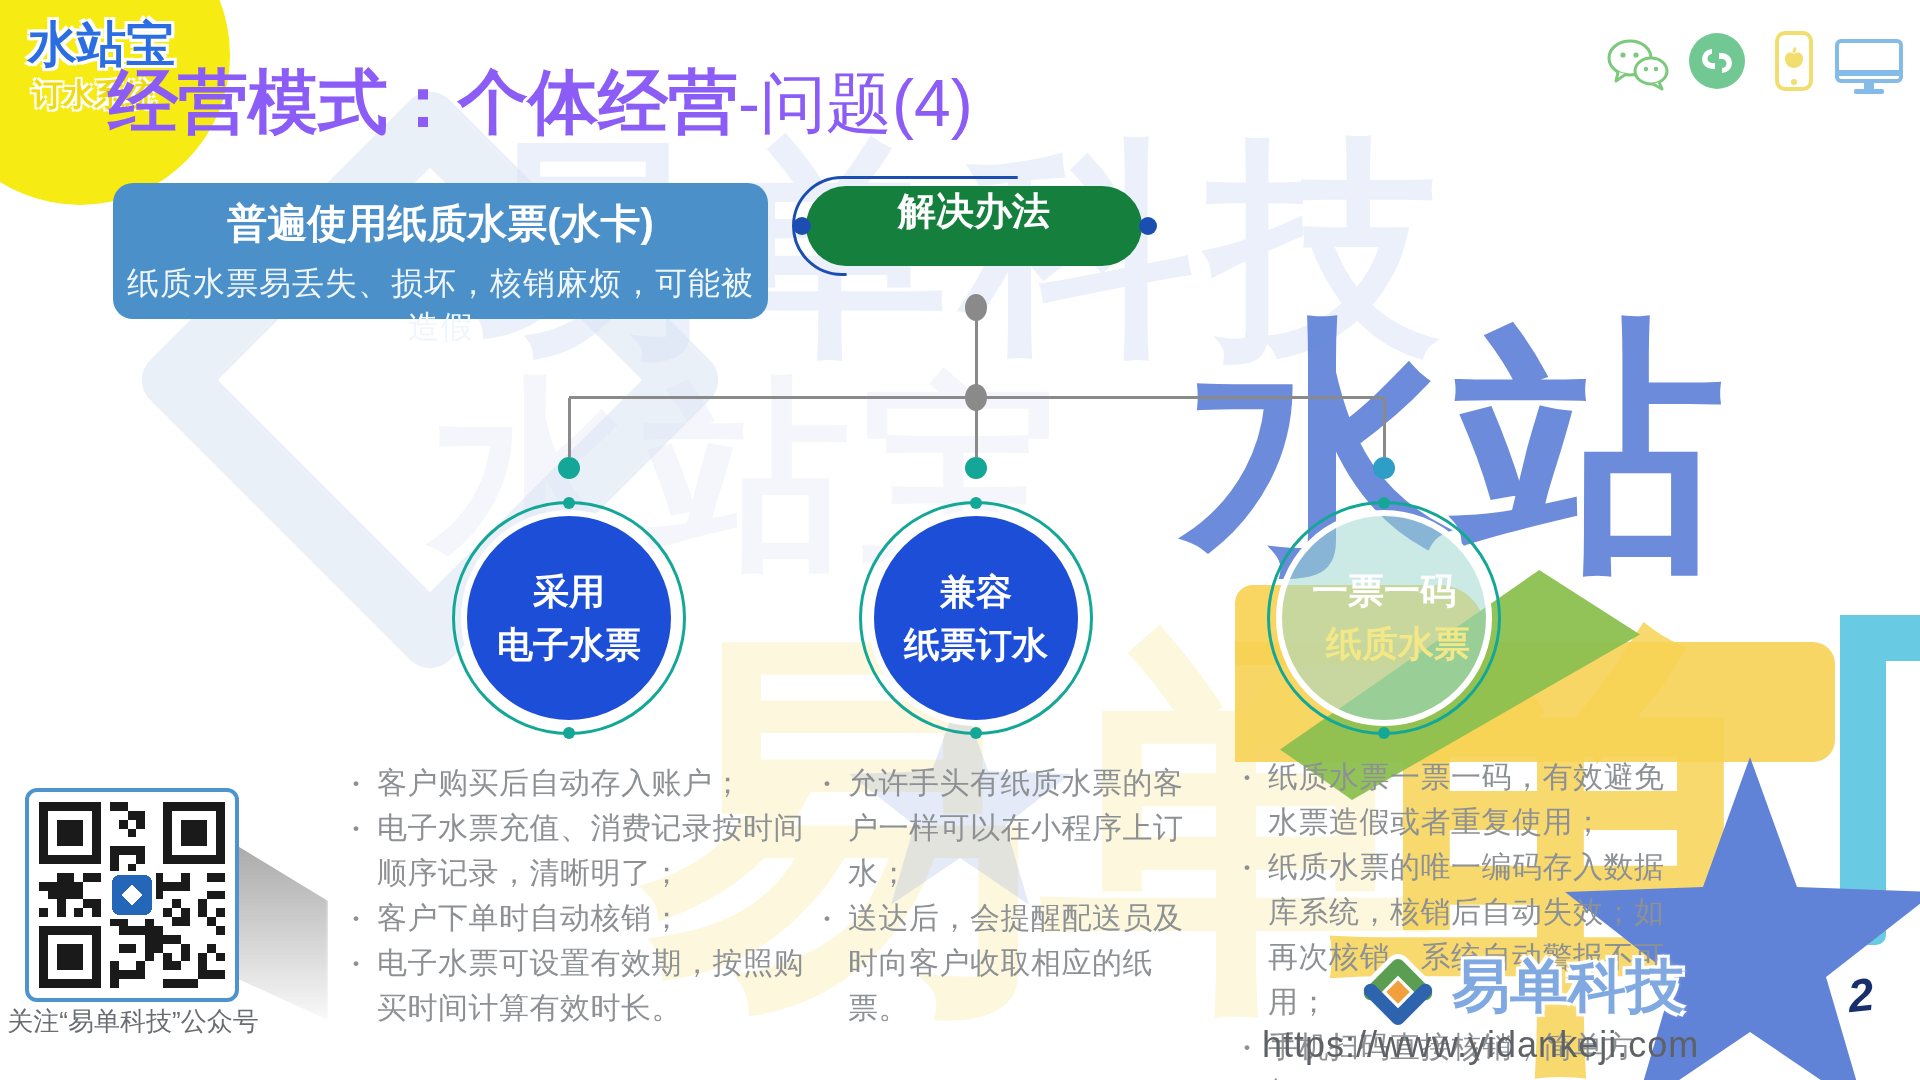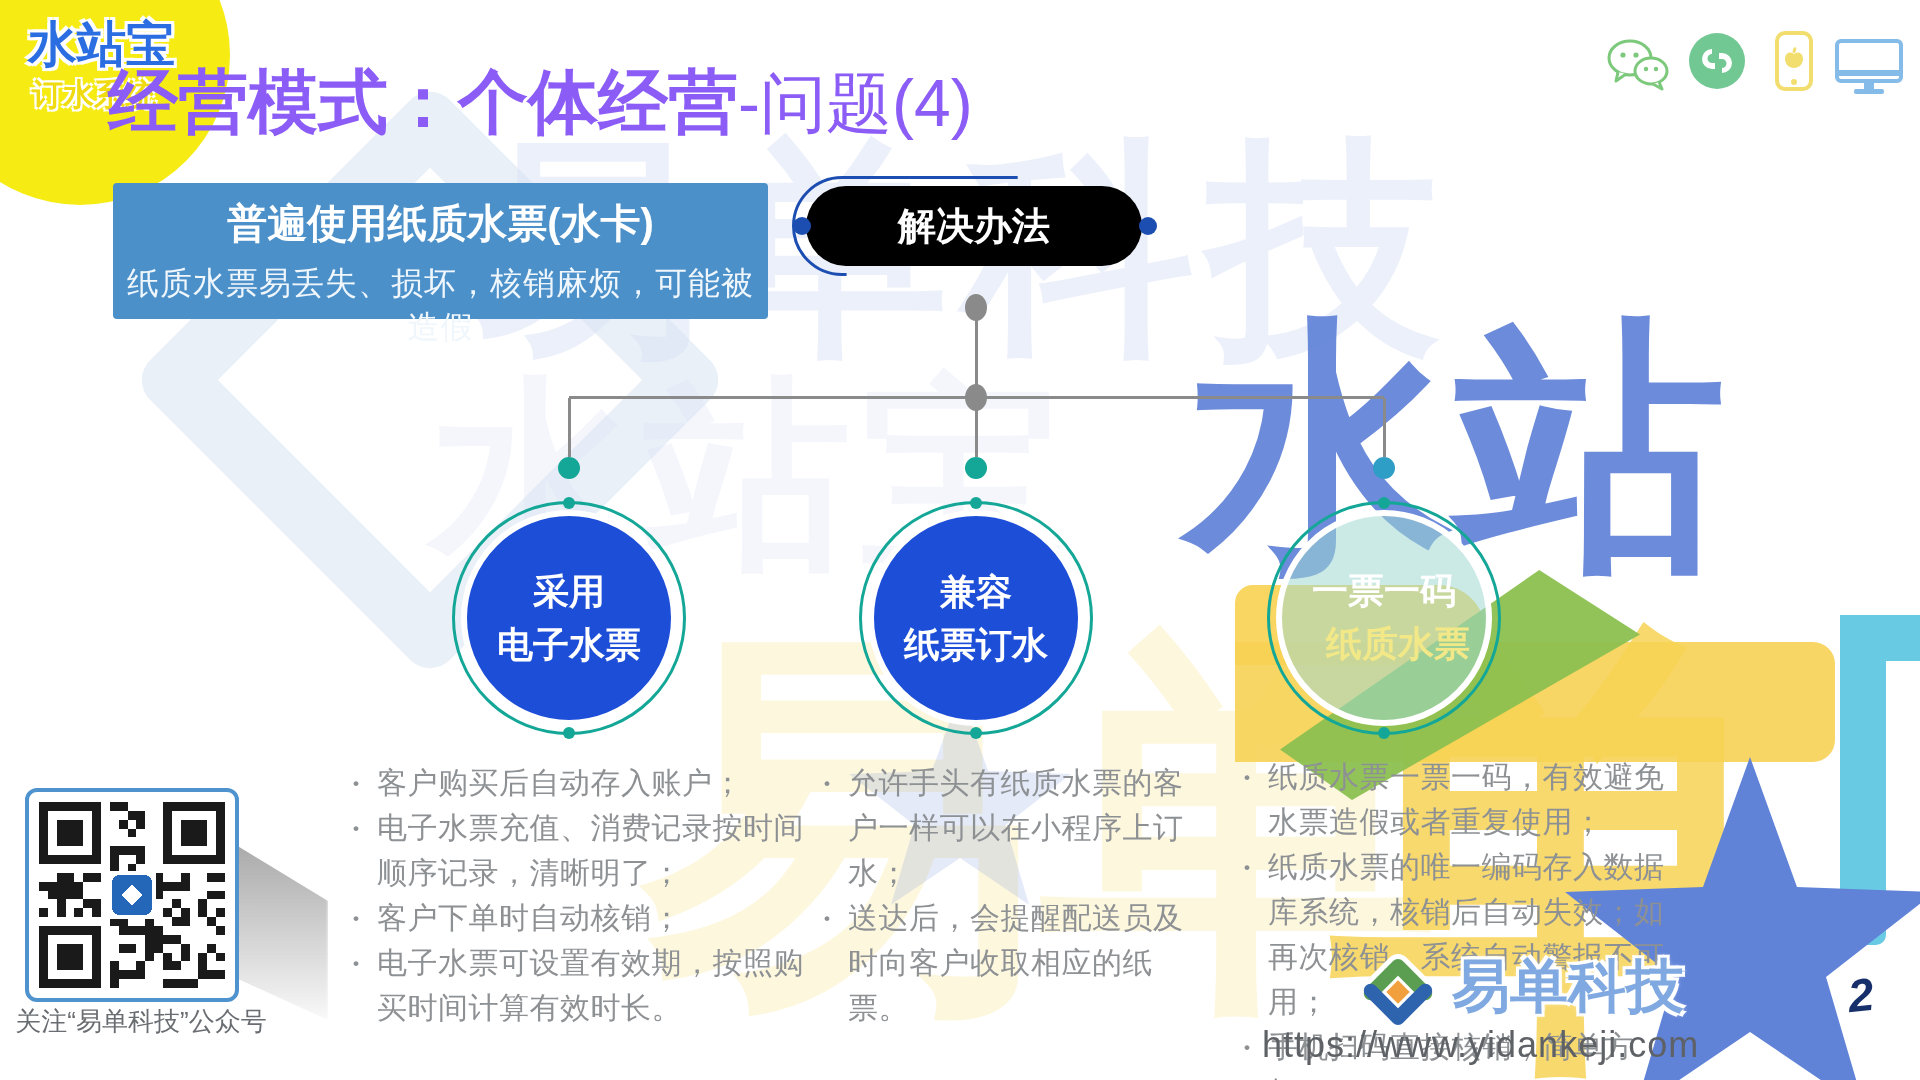--- a/index.html
+++ b/index.html
@@ -34,28 +34,28 @@
 
   
   .page-title{left:108px;top:56px;z-index:6;color:#8b5cf6;white-space:nowrap;}
   .page-title .t-bold{font-size:70px;font-weight:900;}
   .page-title .t-light{font-size:66px;font-weight:400;}
 
   
   .hicon{z-index:6;}
 
   
-  .problem-card{left:113px;top:183px;width:655px;height:136px;background:#4B90C9;border-radius:4px;
+  .problem-card{left:113px;top:183px;width:655px;height:136px;background:#4B90C9;border-radius:20px;
     z-index:5;text-align:center;color:#fff;box-sizing:border-box;padding-top:13px;}
   .problem-title{font-size:40px;font-weight:800;}
   .problem-desc{font-size:32px;font-weight:400;margin-top:11px;color:#EFF6FC;letter-spacing:1px;}
 
   
-  .pill{left:806px;top:186px;width:336px;height:80px;background:#000000;border-radius:46px;z-index:5;
-    display:flex;align-items:center;justify-content:center;color:#fff;font-size:38px;font-weight:800;}
+  .pill{left:806px;top:186px;width:336px;height:80px;background:#15803d;border-radius:46px;z-index:5;
+    display:flex;justify-content:center;color:#fff;font-size:38px;font-weight:800;}
   .pill::before{content:"";position:absolute;inset:-10px -14px;border:3px solid #1C4EB2;border-radius:56px;
     clip-path:polygon(0 0,62% 0,62% 16%,15% 16%,15% 100%,0 100%);}
   .pill-dot{width:18px;height:18px;border-radius:50%;background:#1C4EB2;z-index:6;}
   .pill-dot-left{left:793px;top:217px;}
   .pill-dot-right{left:1139px;top:217px;}
 
   
   .conn{background:#8A8A8A;z-index:3;}
   .gdot{width:22px;height:27px;border-radius:50%;background:#8A8A8A;z-index:3;}
   .tdot{width:22px;height:22px;border-radius:50%;background:#14A797;z-index:3;}
@@ -81,21 +81,21 @@
   .col1{left:347px;top:760px;width:465px;}
   .col2{left:818px;top:760px;width:372px;}
   .col3{left:1238px;top:754px;width:440px;}
 
   
   .qr-shadow{left:236px;top:845px;width:92px;height:175px;z-index:5;filter:blur(1.5px);
     background:linear-gradient(to bottom,rgba(100,100,100,0.55),rgba(150,150,150,0.06));
     clip-path:polygon(0 0,100% 32%,100% 100%,0 76%);}
   .qr-card{left:25px;top:788px;width:214px;height:214px;background:#fff;border:4px solid #4E92CE;
     border-radius:12px;box-sizing:border-box;z-index:6;display:flex;align-items:center;justify-content:center;}
-  .qr-caption{left:0px;top:1004px;width:266px;text-align:center;font-size:26px;line-height:34px;color:#696D71;z-index:6;margin-left:8px;}
+  .qr-caption{left:0px;top:1004px;width:266px;text-align:center;font-size:26px;line-height:34px;color:#696D71;z-index:6;}
 
   
   .footer-brand{left:1452px;top:948px;font-size:58px;font-weight:900;color:#7FA9E0;z-index:7;white-space:nowrap;
     text-shadow:-3px -3px 0 #fff,3px -3px 0 #fff,-3px 3px 0 #fff,3px 3px 0 #fff,0 0 6px #fff;}
   .footer-url{left:1262px;top:1024px;font-size:36px;color:#5E6266;letter-spacing:1px;z-index:7;white-space:nowrap;}
   .page-number{left:1848px;top:968px;font-size:46px;font-weight:700;font-style:italic;color:#17306B;
     transform:rotate(-6deg);z-index:7;}
 </style>
 </head>
 <body>

